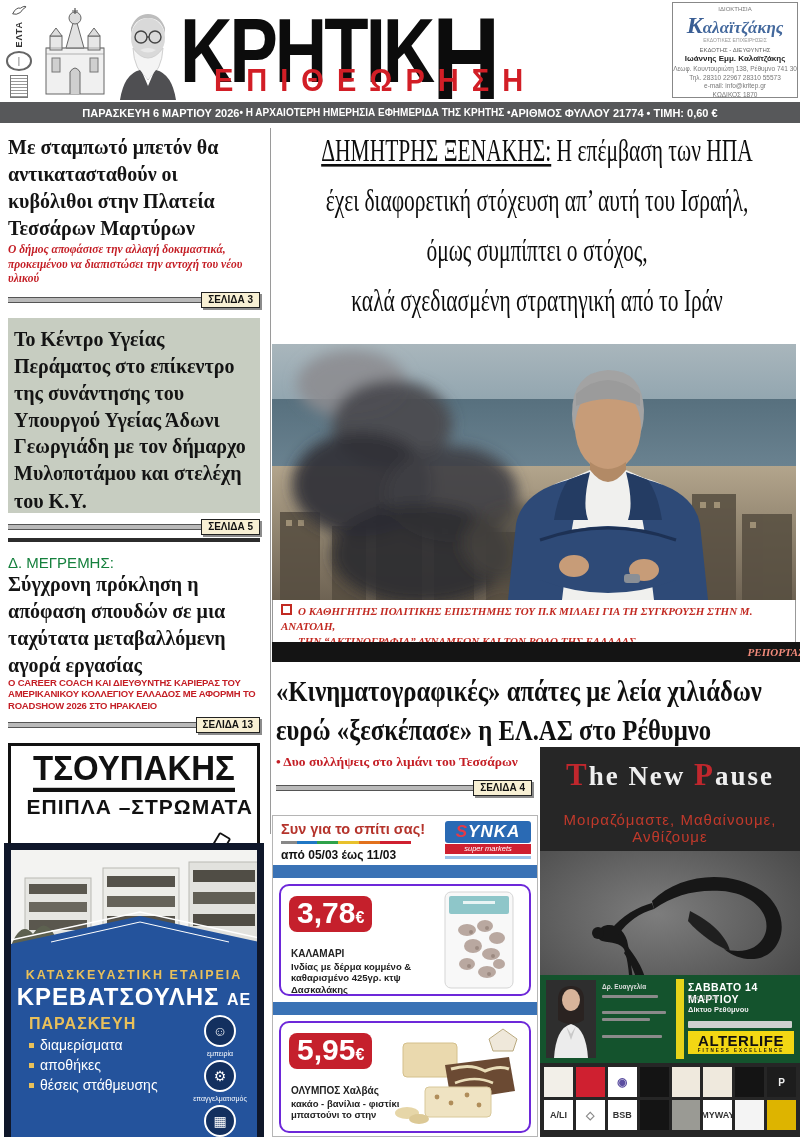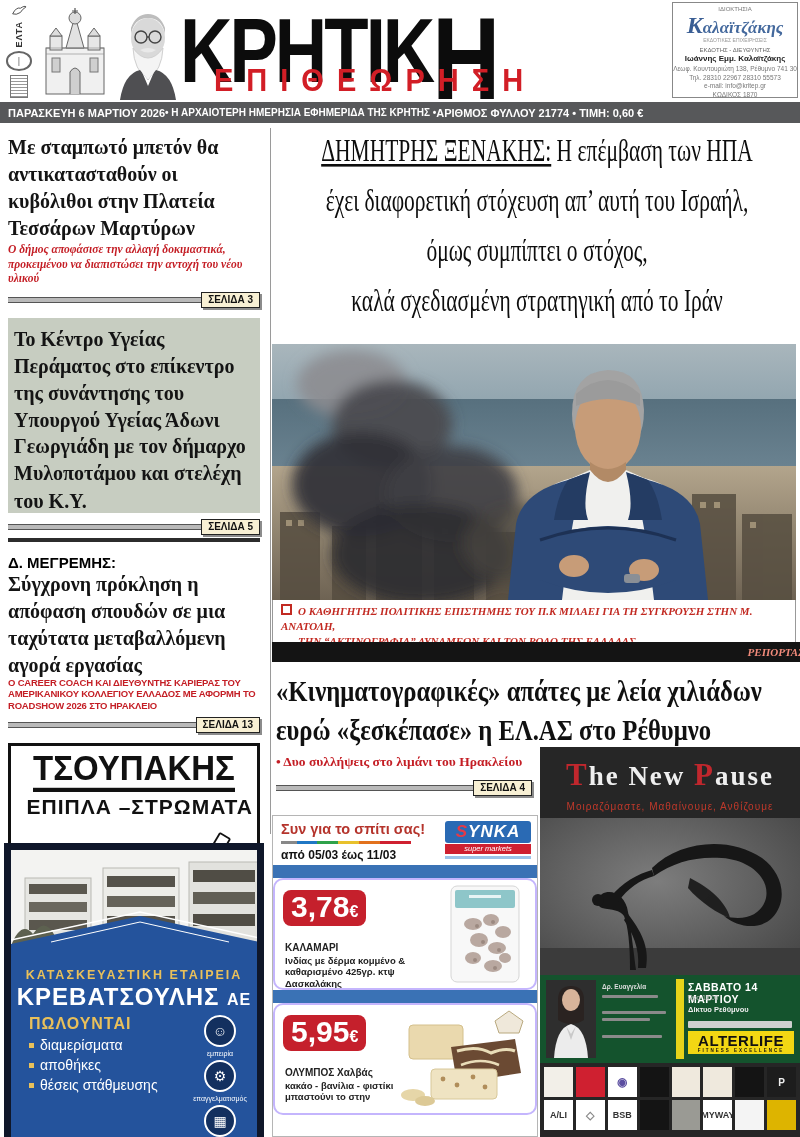--- a/index.html
+++ b/index.html
@@ -25,41 +25,41 @@
   .pub-owner{font-size:6px;color:#777;}
   .pub-name{font-family:"Liberation Serif",serif;font-style:italic;font-weight:bold;font-size:17px;color:#44699d;line-height:1;}
   .pub-name::first-letter{font-size:24px;color:#3a5e94;}
   .pub-sub{font-size:5px;color:#999;}
   .pub-role{font-size:6px;color:#666;margin-top:2px;}
   .pub-dir{font-size:8px;font-weight:bold;color:#222;}
   .pub-line{font-size:6.5px;color:#777;}
 
   
   .datebar{position:absolute;left:0;top:102px;width:800px;height:21px;background:#57585a;color:#fff;
-           display:flex;align-items:center;justify-content:flex-start;padding:0 8px;box-sizing:border-box;
+           display:flex;align-items:center;justify-content:center;padding:0 8px;box-sizing:border-box;
            font-weight:bold;font-size:11px;}
   .datebar .motto{font-size:10px;}
 
   
   .ptag-row{display:flex;align-items:center;margin:6px 8px 0 8px;}
   .ptag-line{flex:1;height:4px;background:#b9b9b9;border-top:1px solid #555;border-bottom:1px solid #555;}
   .ptag{background:#f8f0d4;border:1px solid #222;box-shadow:2px 2px 0 rgba(0,0,0,.45);
         font-weight:bold;font-size:10px;padding:0 6px;line-height:14px;white-space:nowrap;}
 
   
   .leftcol{position:absolute;left:0;top:128px;width:268px;}
   .vline{position:absolute;left:270px;top:128px;width:1px;height:706px;background:#9a9a9a;}
   .a-head{font-family:"Liberation Serif",serif;font-weight:bold;font-size:20px;line-height:1.28;
           color:#141414;margin:0 8px;transform:scaleY(1.05);transform-origin:left top;}
   .a-sub{font-family:"Liberation Serif",serif;font-style:italic;font-weight:bold;font-size:11.5px;
          color:#c41e25;line-height:1.25;margin:6px 8px 0 8px;}
   .a2box{margin:10px 8px 0 8px;background:#c7cdc1;padding:8px 6px;}
   .a2box .a-head{margin:0;}
   .thickbar{height:4px;background:#2c2c2c;margin:3px 8px 0 8px;}
-  .a3kick{margin:12px 8px 0 8px;font-weight:bold;font-size:15px;color:#000000;}
+  .a3kick{margin:12px 8px 0 8px;font-weight:normal;font-size:15px;color:#15803d;}
   .a3sub{margin:4px 8px 0 8px;font-weight:bold;font-size:9.5px;color:#c41e25;line-height:1.2;letter-spacing:-0.2px;}
 
   
   .tso{margin:10px 8px 0 8px;border:3px solid #111;background:#fff;text-align:center;padding:6px 4px 8px 4px;}
   .tso-name{display:inline-block;font-weight:bold;font-size:33px;letter-spacing:0px;border-bottom:4px solid #111;line-height:1.05;transform:scaleY(1.05);}
   .tso-l2{font-weight:bold;font-size:21px;letter-spacing:1px;margin-top:4px;text-align:right;}
   .tso-loc{font-size:20px;margin-top:2px;letter-spacing:1px;}
   .tso-tel{font-size:21px;letter-spacing:1px;}
 
   
@@ -84,34 +84,34 @@
   .sy-strip{height:3px;width:130px;margin:4px 0;
     background:linear-gradient(90deg,#888 0 12%,#1f77c4 12% 28%,#2fa24a 28% 44%,#e8c12c 44% 60%,#e2711d 60% 76%,#cf2030 76% 100%);}
   .sy-dates{font-weight:bold;font-size:12px;color:#111;}
   .sy-logo{width:86px;text-align:center;}
   .sy-logo-box{background:#2a6ab4;border-radius:3px;padding:1px 3px;}
   .sy-logo-name{color:#fff;font-weight:bold;font-style:italic;font-size:17px;letter-spacing:1px;}
   .sy-logo-name::first-letter{color:#e63946;}
   .sy-logo-red{background:#cf2030;color:#fff;font-style:italic;font-size:7.5px;line-height:10px;margin-top:1px;}
   .sy-logo-tiny{height:3px;background:#9cc3e8;margin-top:2px;}
   .sy-band{height:13px;background:#3a72b5;}
-  .sy-card{border:2px solid #c4b5fd;border-radius:10px;height:108px;position:relative;overflow:hidden;}
+  .sy-card{margin:6px;border:2px solid #6d28d9;border-radius:10px;height:108px;position:relative;overflow:hidden;}
   .sy-price{position:absolute;left:8px;top:10px;background:#c5202c;color:#fff;border-radius:8px;
             font-weight:bold;font-size:30px;padding:2px 8px 4px 8px;line-height:1;}
   .sy-price .cur{font-size:16px;}
   .sy-text{position:absolute;left:10px;top:62px;width:140px;font-weight:bold;font-size:9.5px;line-height:1.25;color:#222;}
   .sy-text .nm{font-size:10px;}
   .sy-img{position:absolute;right:4px;top:2px;}
 
   
   .np{position:absolute;left:540px;top:747px;width:260px;height:390px;background:#262626;overflow:hidden;}
   .np-title{text-align:center;font-family:"Liberation Serif",serif;font-weight:bold;font-size:27px;color:#efefef;
             letter-spacing:2px;margin-top:10px;}
   .np-title .r{color:#c0272d;font-size:31px;}
-  .np-sub{text-align:center;color:#c0392b;font-size:10px;margin-top:8px;letter-spacing:1px;}
+  .np-sub{text-align:center;color:#c0392b;font-size:15px;margin-top:18px;letter-spacing:1px;}
   .np-bottom{position:absolute;left:0;top:228px;width:260px;height:88px;background:#14532d;}
   .np-speaker{position:absolute;left:6px;top:5px;}
   .np-sp-name{position:absolute;left:62px;top:8px;color:#ddd;font-weight:bold;font-size:6.5px;}
   .np-bar{position:absolute;background:#8a8a8a;height:3px;border-radius:1px;}
   .np-ystrip{position:absolute;left:136px;top:4px;width:8px;height:80px;background:#e7d41a;}
   .np-date{position:absolute;left:148px;top:6px;color:#fff;font-weight:bold;font-size:10.5px;letter-spacing:.5px;}
   .np-time{position:absolute;left:148px;top:19px;color:#bbb;font-size:6.5px;}
   .np-venue{position:absolute;left:148px;top:30px;color:#eee;font-weight:bold;font-size:7.5px;}
   .np-lightbar{position:absolute;left:148px;top:46px;width:104px;height:7px;background:#cfcfcf;border-radius:1px;}
   .np-alter{position:absolute;left:148px;top:56px;width:106px;background:#f2d713;text-align:center;padding:2px 0 1px 0;}
@@ -300,21 +300,21 @@
         <path d="M-4 104 Q8 86 20 98 Q10 108 0 106Z" fill="#4c5042"></path>
       </g>
       <polygon points="0,110 0,94 129,66 258,94 258,110" fill="#24539c"></polygon>
       <polyline points="0,90 129,62 258,90" fill="none" stroke="#fff" stroke-width="1.5"></polyline>
       <polyline points="40,92 129,72 218,92" fill="none" stroke="#fff" stroke-width="1"></polyline>
     </svg>
     <div class="krev-kick">ΚΑΤΑΣΚΕΥΑΣΤΙΚΗ ΕΤΑΙΡΕΙΑ</div>
     <div class="krev-name"><span>ΚΡΕΒΑΤΣΟΥΛΗΣ</span> <span class="ae">ΑΕ</span></div>
     <div class="krev-body">
       <div class="krev-left">
-        <div class="krev-sell">ΠΩΛΟΥΝΤΑΙ</div>
+        <div class="krev-sell">ΠΑΡΑΣΚΕΥΗ</div>
         <div class="krev-item">
             <span class="b"></span>
             <span>διαμερίσματα</span>
           </div>
         <div class="krev-item">
             <span class="b"></span>
             <span>αποθήκες</span>
           </div>
         <div class="krev-item">
             <span class="b"></span>
@@ -412,21 +412,21 @@
 
     <div class="capbox">
       <div class="capline"><span class="sq"></span><span>Ο ΚΑΘΗΓΗΤΗΣ ΠΟΛΙΤΙΚΗΣ ΕΠΙΣΤΗΜΗΣ ΤΟΥ Π.Κ ΜΙΛΑΕΙ ΓΙΑ ΤΗ ΣΥΓΚΡΟΥΣΗ ΣΤΗΝ Μ. ΑΝΑΤΟΛΗ,</span></div>
       <div class="capline" style="padding-left:17px;">ΤΗΝ “ΑΚΤΙΝΟΓΡΑΦΙΑ” ΔΥΝΑΜΕΩΝ ΚΑΙ ΤΟΝ ΡΟΛΟ ΤΗΣ ΕΛΛΑΔΑΣ</div>
     </div>
     <div class="repbar">ΡΕΠΟΡΤΑΖ ΣΤΗ ΣΕΛΙΔΑ 7</div>
 
     <div class="story2">
       <div class="s2-head">«Κινηματογραφικές» απάτες με λεία χιλιάδων ευρώ «ξεσκέπασε» η ΕΛ.ΑΣ στο Ρέθυμνο</div>
       <div class="s2-bullets">
-        <div class="s2-b">• Δυο συλλήψεις στο λιμάνι του Ηρακλείου</div>
+        <div class="s2-b">• Δυο συλλήψεις στο λιμάνι του Τεσσάρων</div>
       </div>
       <div class="ptag-row s2-tagrow">
           <span class="ptag-line"></span>
         <span class="ptag">ΣΕΛΙΔΑ 4</span>
         </div>
     </div>
   </div>
 
   <div class="synka">
     <div class="sy-head">

